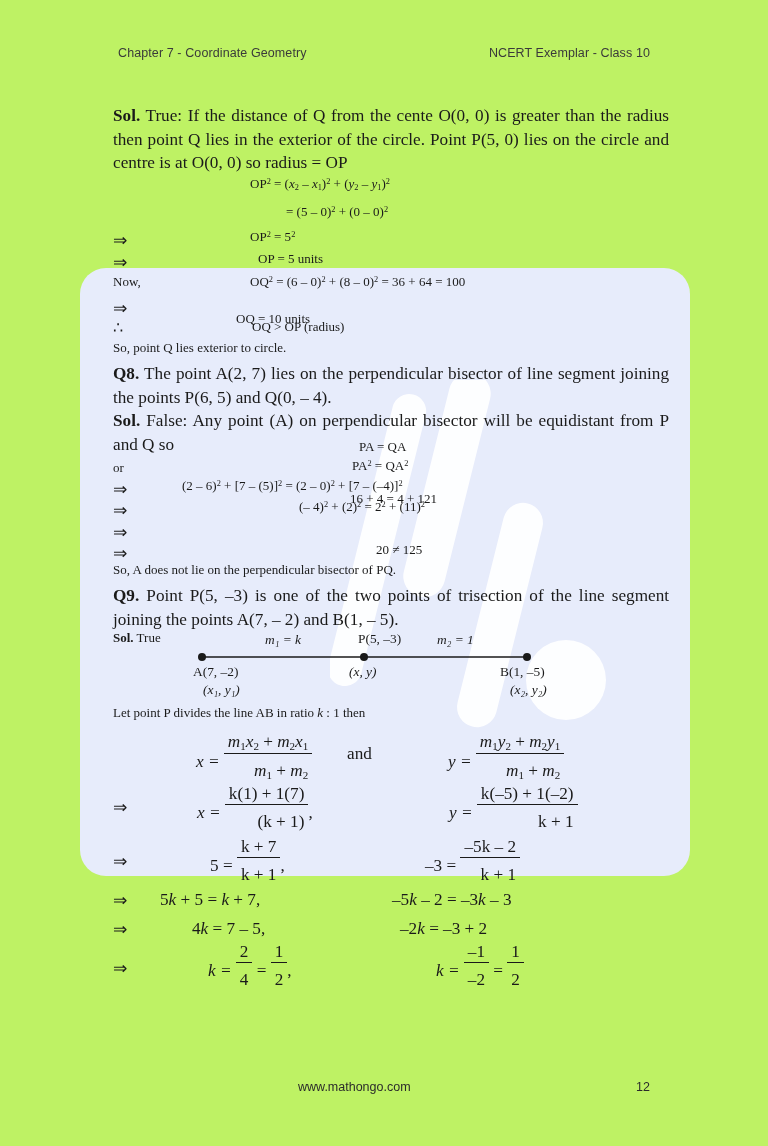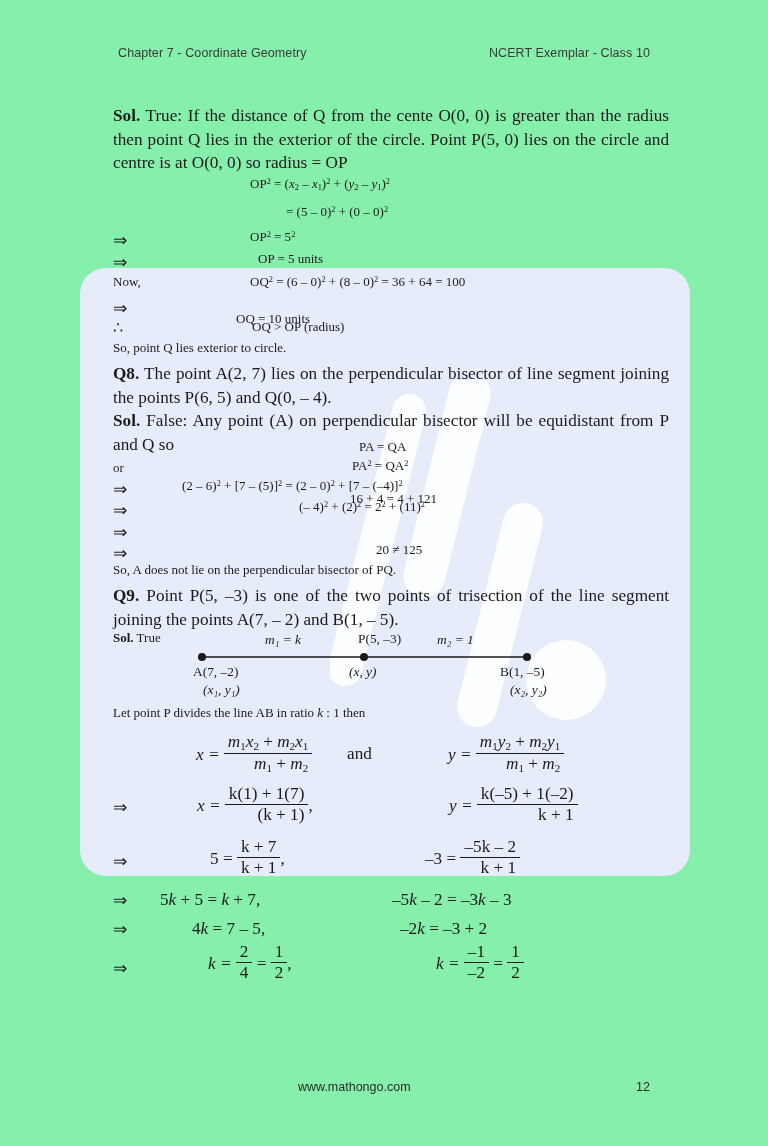--- a/index.html
+++ b/index.html
@@ -12,21 +12,21 @@
     height: 1146px;
     position: relative;
     font-family: "Liberation Serif", serif;
     color: #1a1a1a;
     overflow: hidden;
   }
 
   .page {
     position: absolute;
     inset: 0;
-    background: #86efac;
+    background: #bef264;
   }
 
   
   .watermark {
     position: absolute;
     left: 330px;
     top: 380px;
     width: 340px;
     height: 360px;
     pointer-events: none;
@@ -113,21 +113,21 @@
     display: inline-block;
     vertical-align: middle;
     text-align: right;
     line-height: 1.12;
     position: relative;
     top: -0.15em;
   }
   .frac .num { display: block; padding: 0 4px; }
   .frac .den {
     display: block;
-    padding: 0 4px;
+    padding: 7px 4px;
     border-top: 1.1px solid #1a1a1a;
   }
   .eqrow {
     position: absolute;
     font-size: 17.2px;
     white-space: nowrap;
   }
 
   
   .page-footer {

